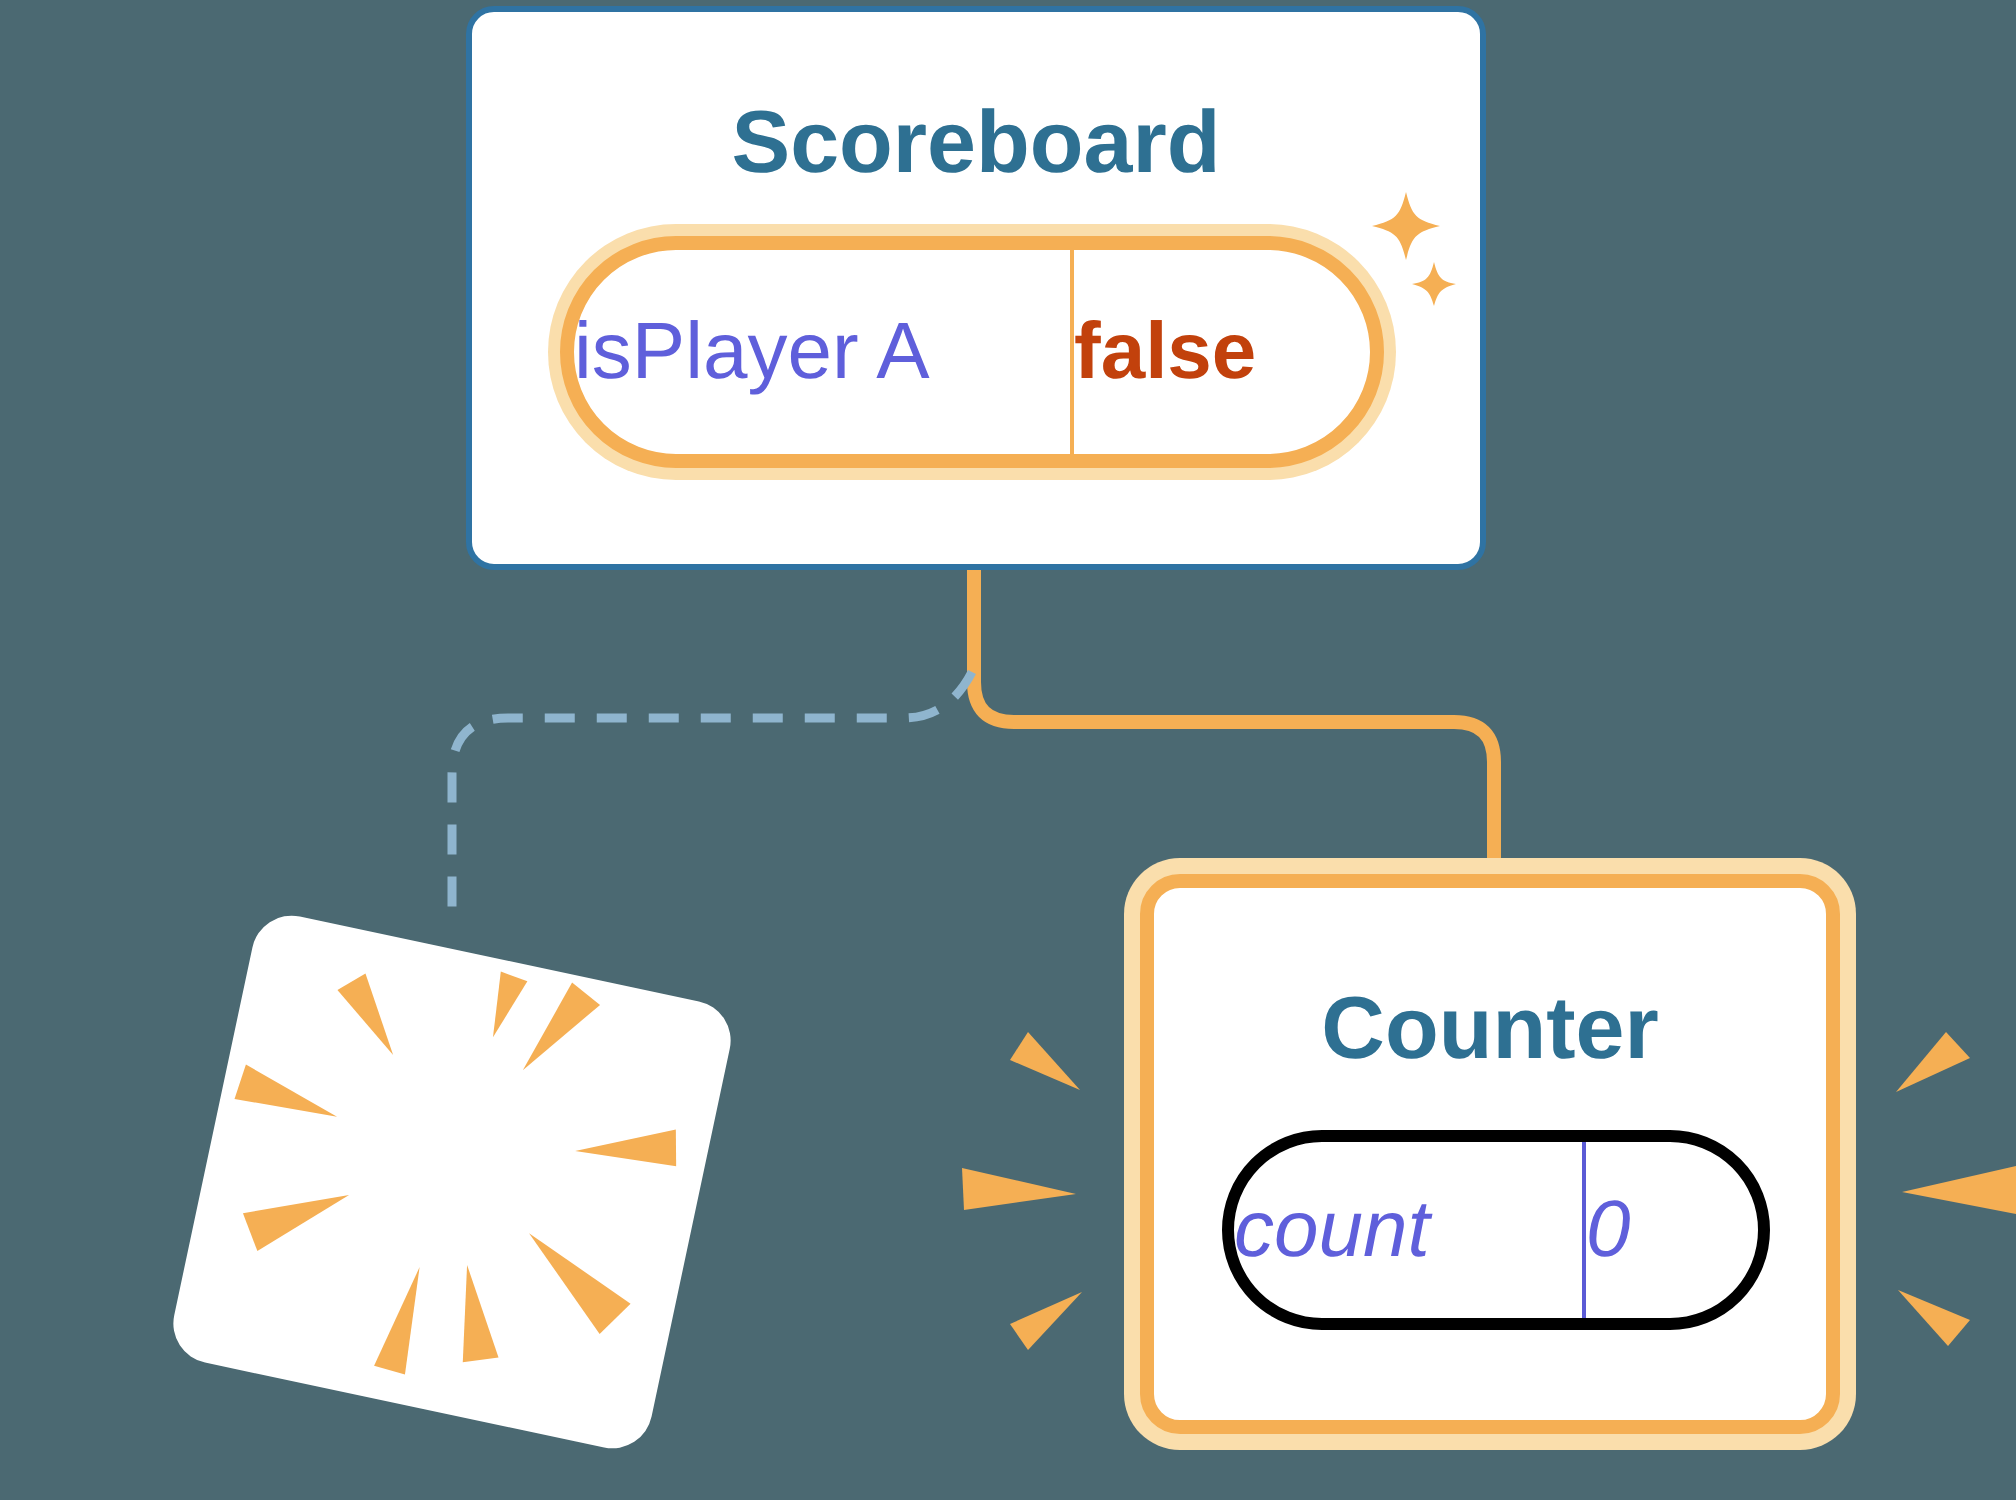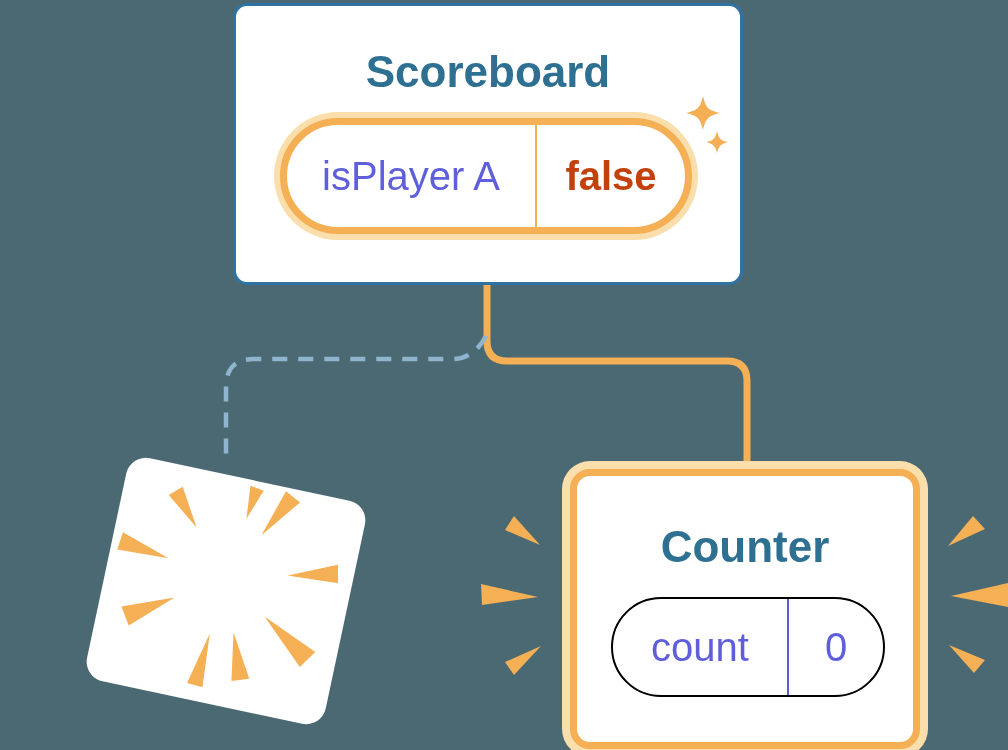--- a/index.html
+++ b/index.html
@@ -32,41 +32,41 @@
     position:absolute;box-sizing:border-box;
     display:flex;align-items:stretch;overflow:hidden;
     background:#FFFFFF;
   }
   .pill-highlight{
     left:44px;top:112px;width:412px;height:116px;
     border:7px solid #F5AF54;border-radius:58px;
     box-shadow:0 0 0 6px #FADEAC;
   }
   .pill-sec{
-    display:flex;align-items:center;justify-content:center;
+    display:flex;align-items:center;
     font-size:40px;color:#5F5FDB;
   }
   .pill-highlight .sec-left{width:248px;}
   .pill-highlight .sec-right{flex:1;}
   .pill-highlight .pill-div{width:2px;background:#F5AF54;}
   .sec-right .state-value{font-weight:bold;color:#c2410c;}
 
   
   .sparkles{position:absolute;left:680px;top:92px;z-index:2;}
 
   
   .counter{
-    left:570px;top:469px;width:350px;height:280px;
+    left:570px;top:437px;width:350px;height:280px;
     border:7px solid #F5AF54;border-radius:20px;
     box-shadow:0 0 0 8px #FADEAC;
   }
   .counter .card-title{top:49px;}
   .pill-outline{
     left:34px;top:121px;width:274px;height:100px;
-    border:2px solid #000000;border-radius:50px;
+    border:6px solid #000000;border-radius:50px;font-style:italic;
   }
   .pill-outline .sec-left{width:174px;}
   .pill-outline .sec-right{flex:1;}
   .pill-outline .pill-div{width:2px;background:#5B5BD6;}
 
   
   .exploded{
     left:104px;top:477px;width:244px;height:228px;
     border-radius:20px;transform:rotate(12deg);
     overflow:hidden;

